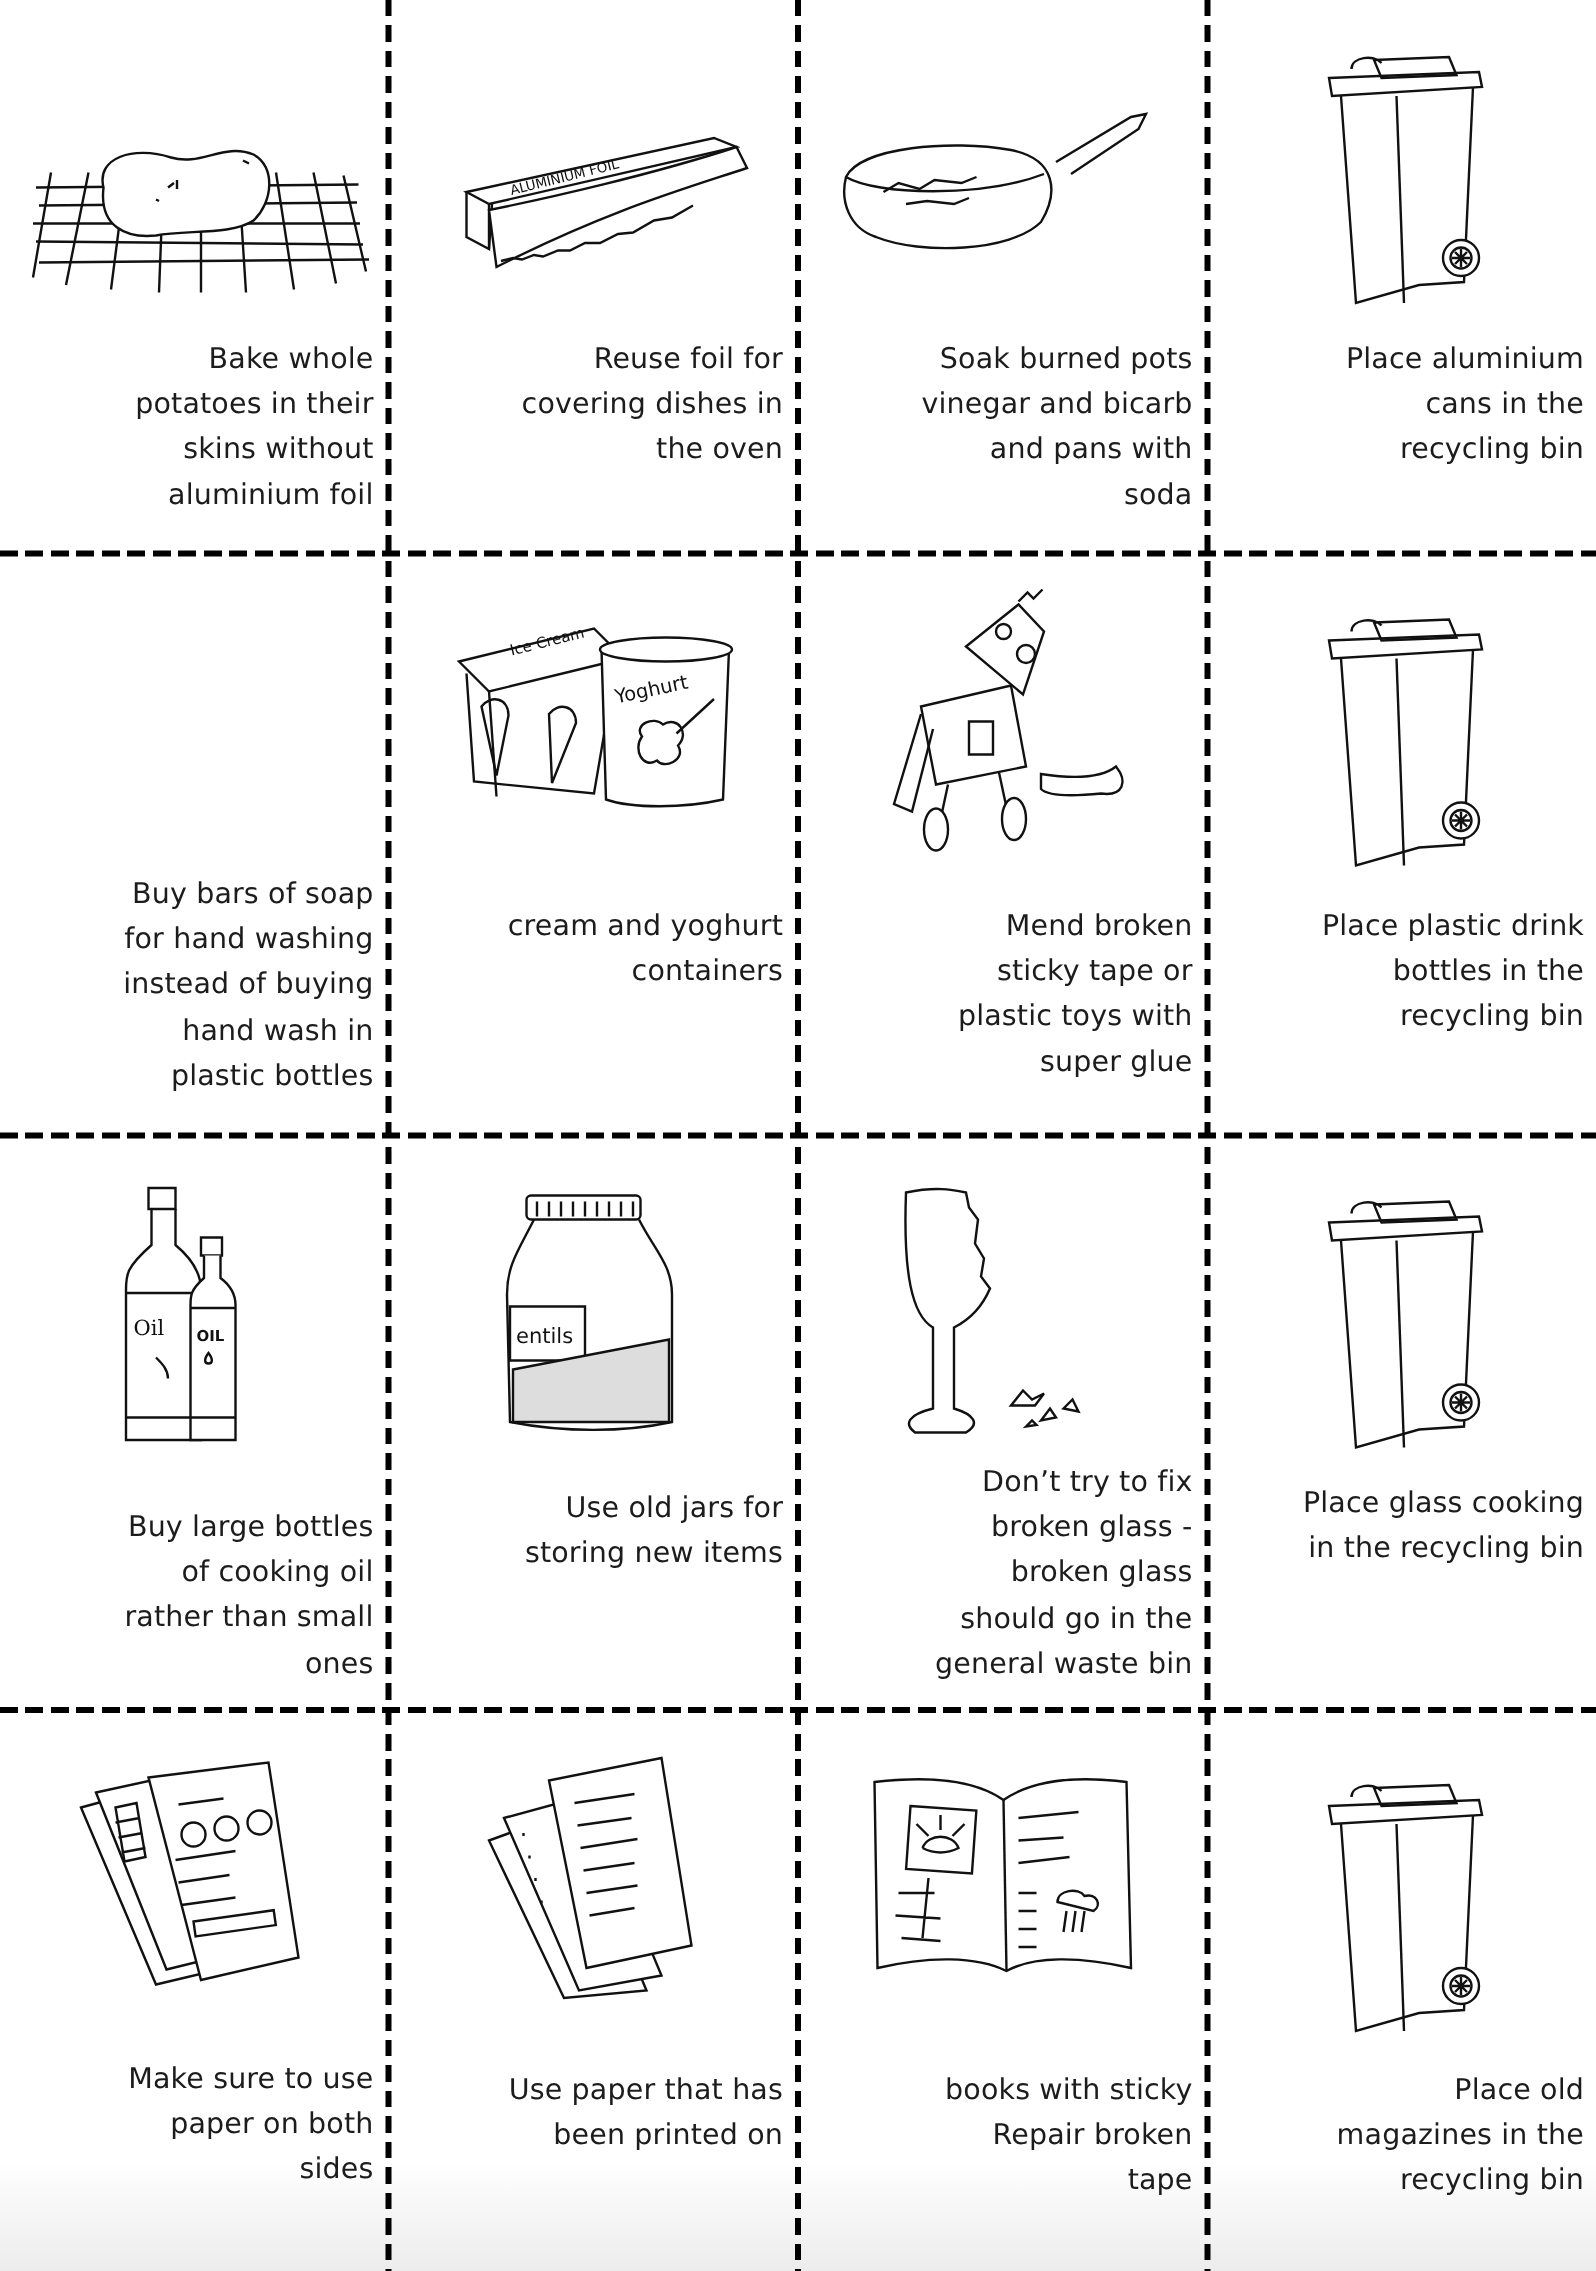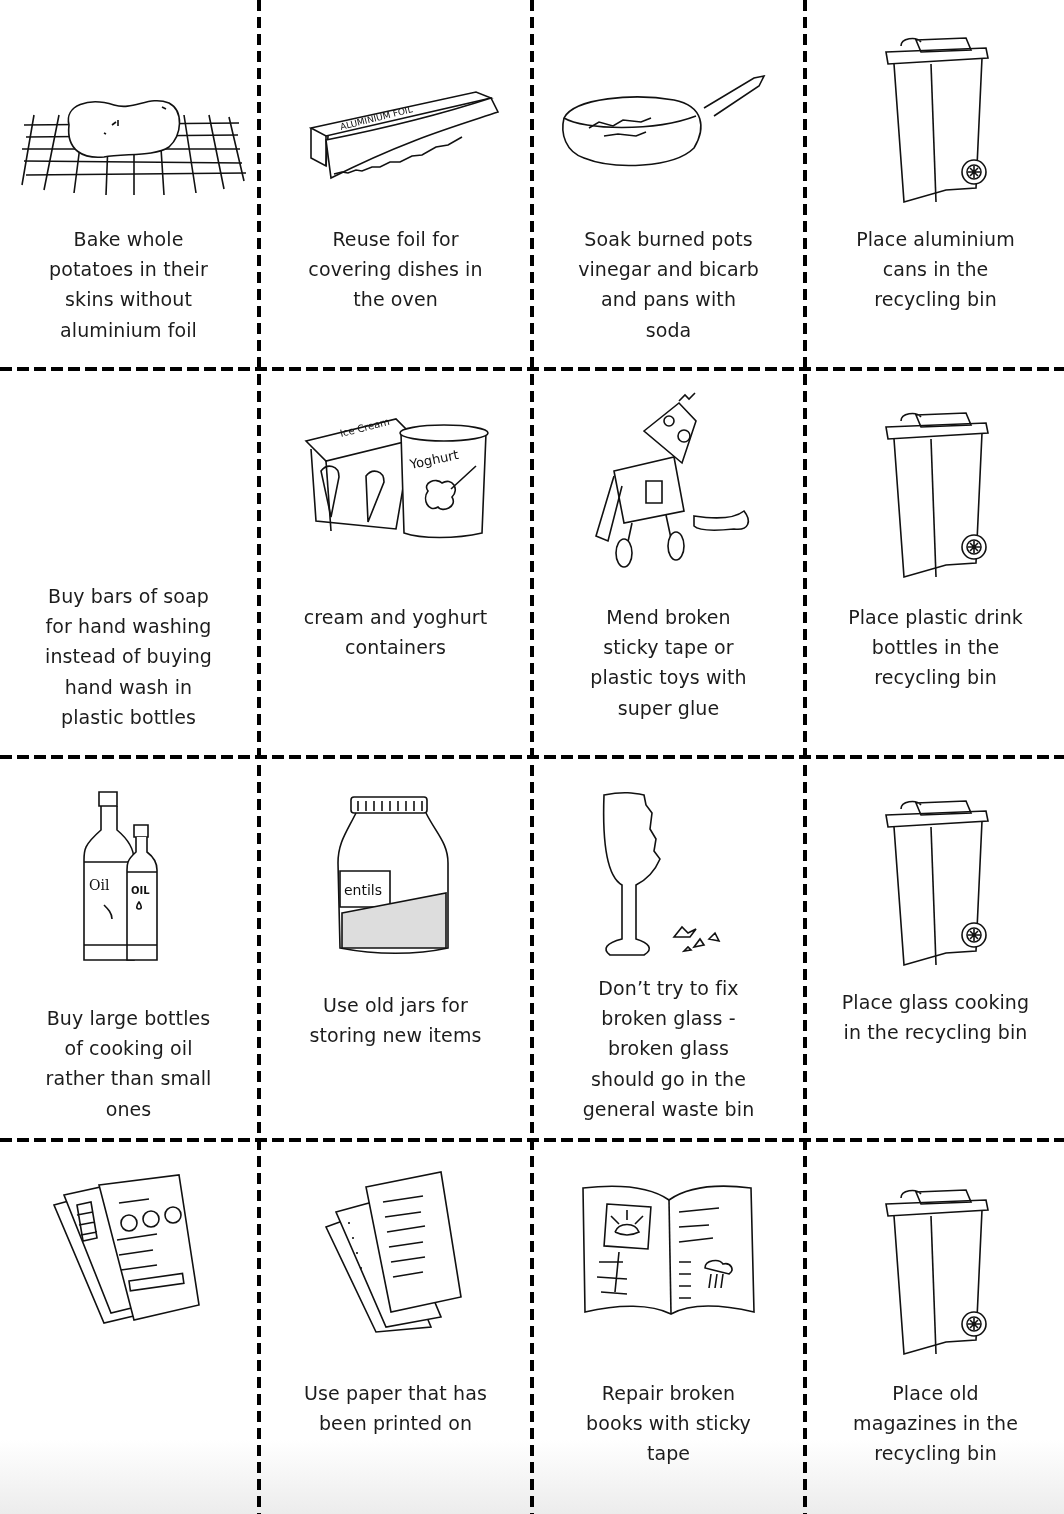--- a/index.html
+++ b/index.html
@@ -7,21 +7,21 @@
     body { font-family: "DejaVu Sans", sans-serif; color: #1a1a1a; position: relative; }
     .page { position: absolute; left: 0; top: 0; width: 1064px; height: 1514px;
       background: linear-gradient(to bottom, #ffffff 0, #ffffff 1440px, #ececec 1514px); }
     .vline { position: absolute; top: 0; width: 4px; height: 1514px;
       background: repeating-linear-gradient(to bottom, #000 0 11px, transparent 11px 17px); }
     .hline { position: absolute; left: 0; width: 1064px; height: 4px;
       background: repeating-linear-gradient(to right, #000 0 12px, transparent 12px 17px); }
     .card { position: absolute; }
     .illus { position: absolute; left: 0; right: 0; display: flex; justify-content: center; align-items: center; }
     .illus svg { overflow: visible; }
-    .caption { position: absolute; left: 8px; right: 8px; text-align: center; font-size: 19px; line-height: 30.2px; color: #1c1c1c; letter-spacing: 0.1px; }
+    .caption { position: absolute; left: 8px; right: 8px; text-align: right; font-size: 19px; line-height: 30.2px; color: #1c1c1c; letter-spacing: 0.1px; }
     svg * { vector-effect: non-scaling-stroke; }
   </style>
 </head>
 <body>
 
 <div class="page">
 
   <div class="vline" style="left:257px"></div>
   <div class="vline" style="left:530px"></div>
   <div class="vline" style="left:803px"></div>
@@ -252,20 +252,25 @@
         <path d="M15 20 L70 8 L115 125 L62 138 Z" fill="#fff"></path>
         <path d="M50 10 L130 0 L150 130 L85 145 Z" fill="#fff"></path>
         <path d="M28 30 l14 -3 l6 36 l-14 3 Z M28 40 l16 -3 M30 50 l16 -3 M32 60 l16 -3"></path>
         <path d="M70 28 l30 -4 M68 65 l40 -6 M70 80 l34 -5 M72 95 l36 -5"></path>
         <circle cx="80" cy="48" r="8"></circle>
           <circle cx="102" cy="44" r="8"></circle>
           <circle cx="124" cy="40" r="8"></circle>
         <rect x="80" y="106" width="54" height="10" transform="rotate(-8 80 106)"></rect>
       </svg>
     </div>
+    <div class="caption" style="top:229px">
+      <div>Make sure to use</div>
+      <div>paper on both</div>
+      <div>sides</div>
+    </div>
   </div>
 
   <div class="card" style="left:261px;top:1142px;width:269px;height:372px">
     <div class="illus" style="top:20px;height:180px">
       <svg width="150" height="170" viewBox="0 0 150 170" fill="none" stroke="#111" stroke-width="1.6">
         <path d="M5 60 L60 40 L110 160 L55 165 Z" fill="#fff"></path>
         <path d="M15 45 L70 30 L120 150 L65 160 Z" fill="#fff"></path>
         <path d="M45 20 L120 5 L140 130 L70 145 Z" fill="#fff"></path>
         <path d="M62 35 l40 -6 M64 50 l36 -5 M66 65 l38 -6 M68 80 l34 -5 M70 95 l34 -5 M72 110 l30 -5"></path>
         <path d="M28 55 l0 2 M32 70 l0 2 M36 85 l0 2 M40 100 l0 2"></path>
@@ -283,22 +288,22 @@
         <path d="M4 6 C40 2 70 4 90 18 C110 4 140 2 172 6 L175 130 C140 122 110 122 92 132 C72 122 40 122 6 130 Z" fill="#fff"></path>
         <path d="M90 18 L92 132"></path>
         <rect x="28" y="22" width="44" height="42" transform="rotate(4 28 22)"></rect>
         <path d="M36 50 c4 -10 20 -10 24 0 c-8 4 -16 4 -24 0 M48 38 l0 -10 M56 42 l8 -8 M40 42 l-8 -8"></path>
         <path d="M20 80 l24 0 M18 95 l30 2 M22 110 l26 2 M40 70 l-4 40"></path>
         <path d="M100 30 l40 -4 M100 45 l30 -2 M100 60 l34 -4 M100 80 l12 0 M100 92 l12 0 M100 104 l12 0 M100 116 l12 0"></path>
         <path d="M126 86 c0 -8 14 -10 18 -4 c8 -2 12 6 6 10 Z M132 92 l-2 14 M138 92 l-2 14 M144 92 l-2 14"></path>
       </svg>
     </div>
     <div class="caption" style="top:236px">
+      <div>books with sticky</div>
       <div>Repair broken</div>
-      <div>books with sticky</div>
       <div>tape</div>
     </div>
   </div>
 
   <div class="card" style="left:807px;top:1142px;width:257px;height:372px">
     <div class="illus" style="top:40px;height:175px">
       <svg width="120" height="175" viewBox="0 0 120 175" fill="none" stroke="#111" stroke-width="1.6">
         <path d="M10 22 L110 18 L112 28 L12 34 Z" fill="#fff"></path>
         <path d="M25 16 C25 8 40 6 45 12 M40 10 L90 8 L95 20 L45 22 Z"></path>
         <path d="M18 34 L28 172 L70 160 L100 158 L106 28"></path>

